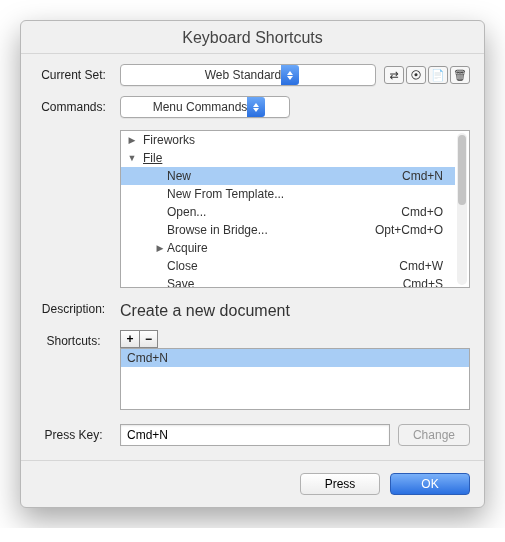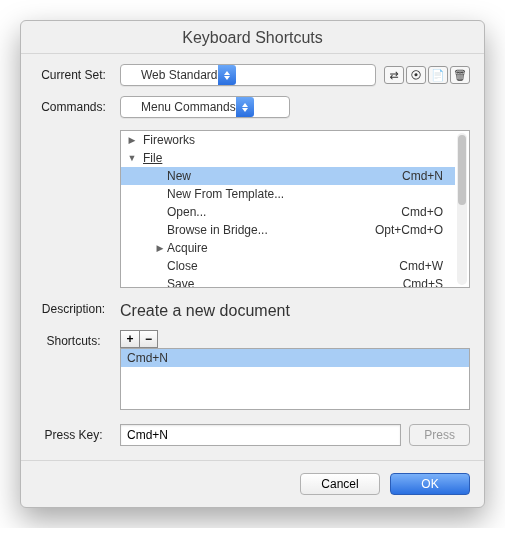--- a/index.html
+++ b/index.html
@@ -41,22 +41,22 @@
     color: #222;
   }
   .field { flex: 1; display: flex; align-items: center; gap: 8px; }
   .select {
     height: 22px;
     background: #fff;
     border: 1px solid #aaa;
     border-radius: 4px;
     display: flex;
     align-items: center;
-    justify-content: flex-start;
-    padding: 0 0 0 20px;
+    justify-content: center;
+    padding: 0 0 0 8px;
     font-size: 12px;
     box-shadow: 0 1px 0 rgba(0,0,0,0.05);
   }
   .select .cap {
     width: 18px;
     height: 100%;
     background: linear-gradient(#6aa7f8, #2a6fe0);
     border-radius: 0 3px 3px 0;
     display: flex;
     flex-direction: column;
@@ -316,23 +316,23 @@
         <div class="shortcuts-box">
           <div class="entry">Cmd+N</div>
         </div>
       </div>
     </div>
 
     <div class="row" style="margin-top:14px;">
       <div class="label">Press Key:</div>
       <div class="field">
         <input class="text-input" value="Cmd+N" style="">
-        <button class="btn" disabled="">Press</button>
+        <button class="btn" disabled="">Change</button>
       </div>
     </div>
 
   </div>
 
   <div class="footer">
-    <button class="btn">Cancel</button>
+    <button class="btn">Press</button>
     <button class="btn primary">OK</button>
   </div>
 </div>
 
 </body></html>

